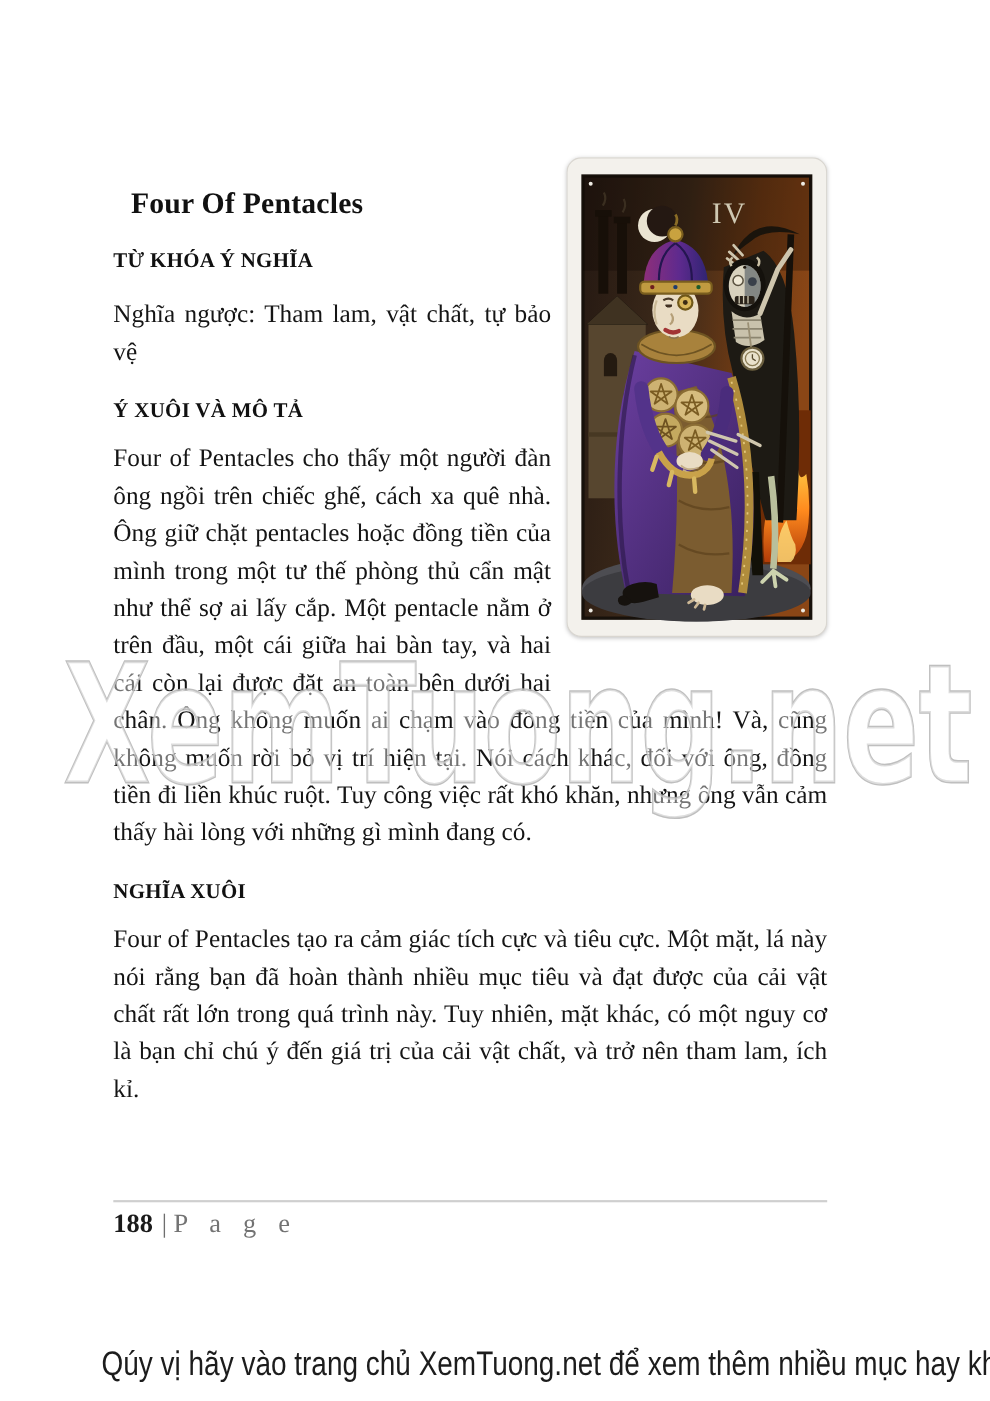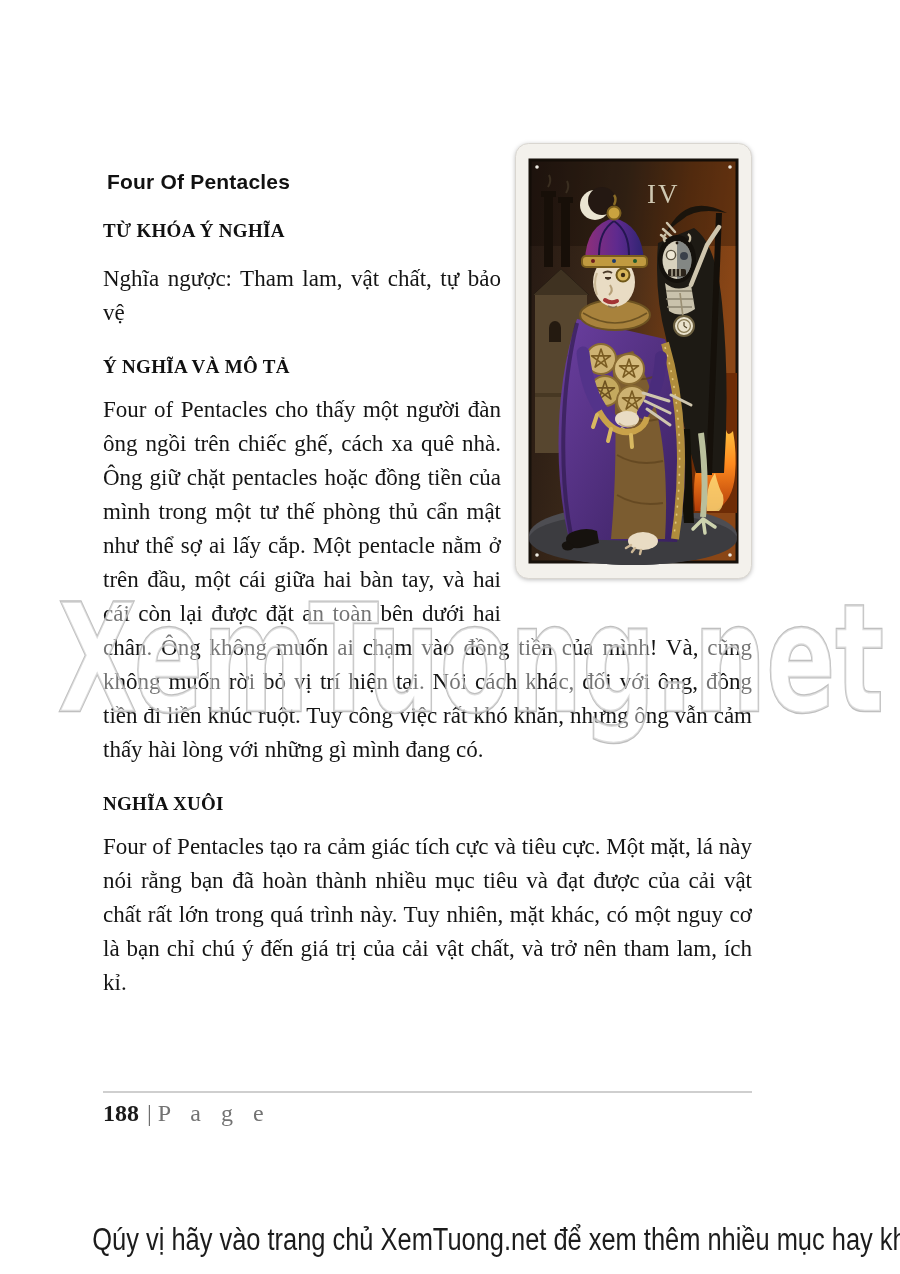--- a/index.html
+++ b/index.html
@@ -14,22 +14,22 @@
   }
   .card-wrap {
     float:right; width:241px; height:450px; margin:0 0 14px 10px;
     position:relative;
   }
   .tarot-card {
     position:absolute; right:0; top:0; width:237px; height:436px;
     filter:drop-shadow(0 1px 2px rgba(0,0,0,0.25));
   }
   h1.doc-title {
-    font-family:Liberation Sans, sans-serif;
-    font-size:21px; font-weight:bold; margin:27px 0 0 4px; letter-spacing:0.2px;
+    font-family:Liberation Serif, serif;
+    font-size:27px; font-weight:bold; margin:27px 0 0 16px; letter-spacing:0.2px;
     color:#111;
   }
   h2.doc-heading {
     font-size:19px; font-weight:bold; margin:26px 0 0 0; color:#111;
     letter-spacing:0.3px;
   }
   p.body-text {
     font-size:23px; line-height:34px; text-align:justify;
     margin:15px 0 0 0;
   }
@@ -217,21 +217,21 @@
         <path d="M116 402 l-5 3 M120 405 l-3 4 M126 407 l-1 4" stroke="#cdb896" stroke-width="2.5" stroke-linecap="round"></path>
       </g>
     </svg>
   </div>
 
   <h1 class="doc-title">Four Of Pentacles</h1>
 
   <h2 class="doc-heading">TỪ KHÓA Ý NGHĨA</h2>
   <p class="body-text" style="margin-top:20px;">Nghĩa ngược: Tham lam, vật chất, tự bảo vệ</p>
 
-  <h2 class="doc-heading">Ý NGHĨA VÀ MÔ TẢ</h2>
+  <h2 class="doc-heading">Ý XUÔI VÀ MÔ TẢ</h2>
   <p class="body-text">Four of Pentacles cho thấy một người đàn ông ngồi trên chiếc ghế, cách xa quê nhà. Ông giữ chặt pentacles hoặc đồng tiền của mình trong một tư thế phòng thủ cẩn mật như thể sợ ai lấy cắp. Một pentacle nằm ở trên đầu, một cái giữa hai bàn tay, và hai cái còn lại được đặt an toàn bên dưới hai chân. Ông không muốn ai chạm vào đồng tiền của mình! Và, cũng không muốn rời bỏ vị trí hiện tại. Nói cách khác, đối với ông, đồng tiền đi liền khúc ruột. Tuy công việc rất khó khăn, nhưng ông vẫn cảm thấy hài lòng với những gì mình đang có.</p>
 
   <h2 class="doc-heading">NGHĨA XUÔI</h2>
   <p class="body-text">Four of Pentacles tạo ra cảm giác tích cực và tiêu cực. Một mặt, lá này nói rằng bạn đã hoàn thành nhiều mục tiêu và đạt được của cải vật chất rất lớn trong quá trình này. Tuy nhiên, mặt khác, có một nguy cơ là bạn chỉ chú ý đến giá trị của cải vật chất, và trở nên tham lam, ích kỉ.</p>
 </div>
 
 <svg class="watermark" viewBox="0 0 846 205" xmlns="http://www.w3.org/2000/svg">
   <text x="6" y="153" font-family="DejaVu Sans, sans-serif" font-size="150" font-weight="bold" textLength="826" lengthAdjust="spacingAndGlyphs" fill="rgba(255,255,255,0.48)" stroke="#b5b5b5" stroke-width="2.6" paint-order="stroke">XemTuong.net</text>
 </svg>
 

